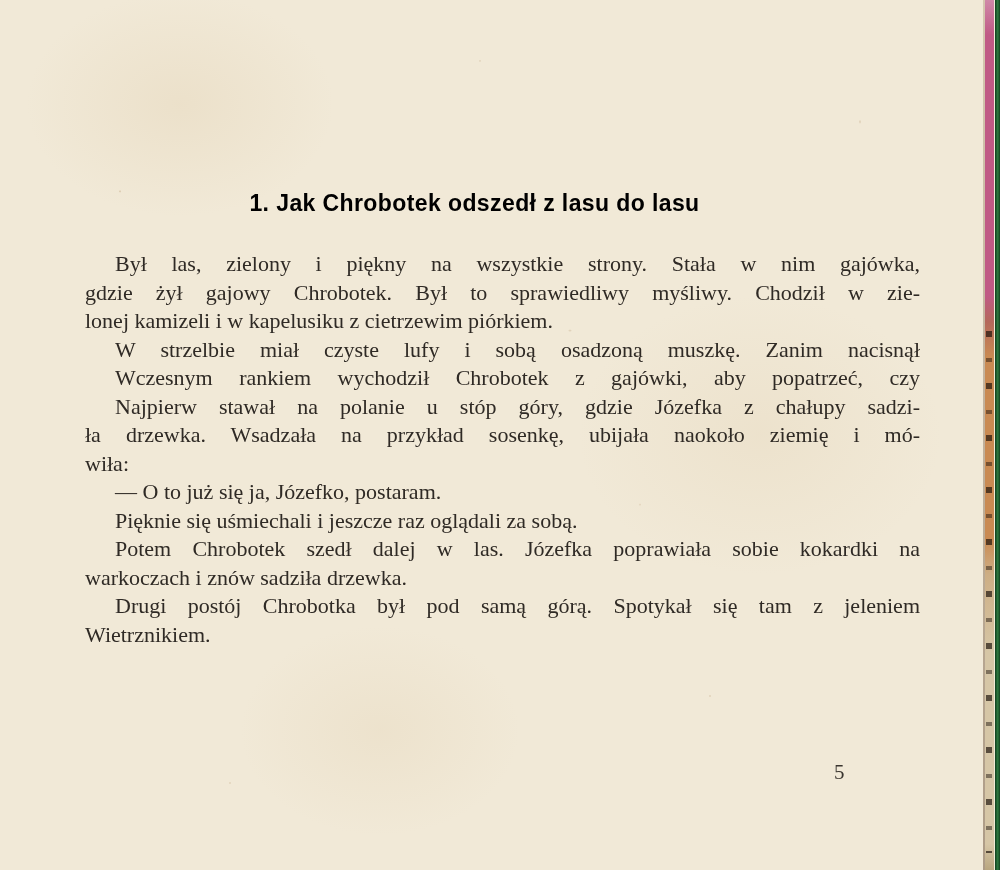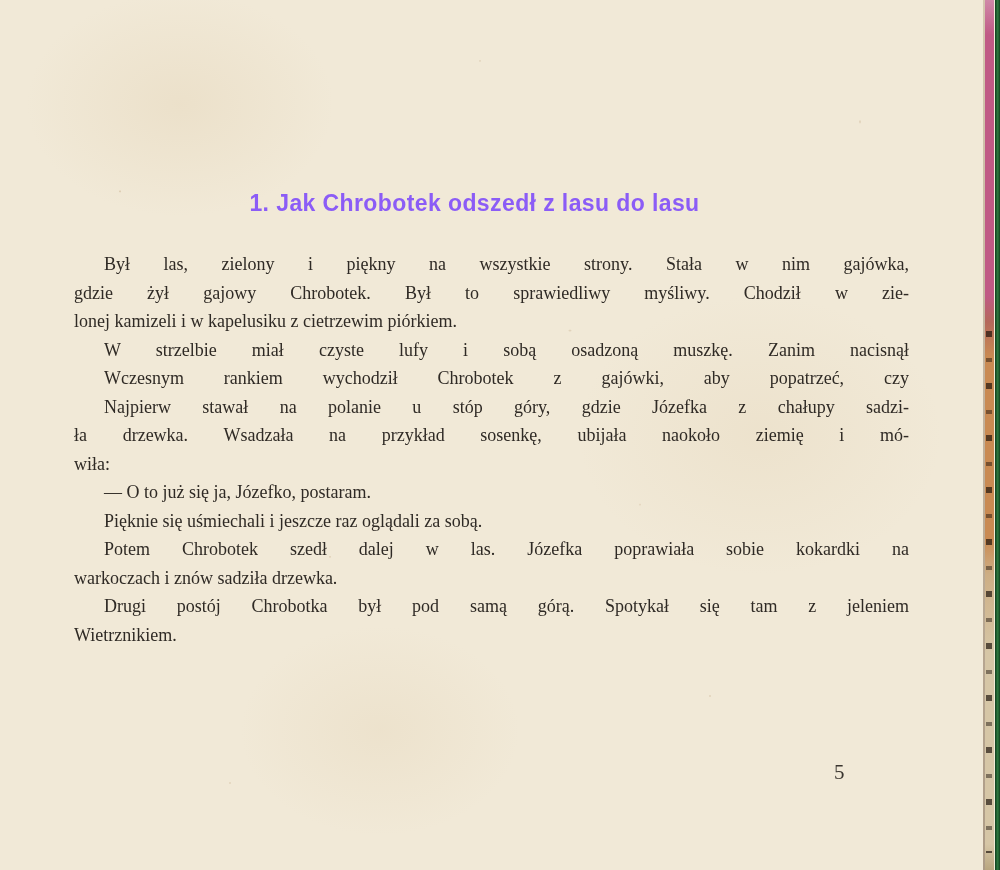--- a/index.html
+++ b/index.html
@@ -26,25 +26,25 @@
       radial-gradient(2px 2px at 64% 58%, rgba(160,120,70,.22), transparent 70%),
       radial-gradient(220px 160px at 18% 12%, rgba(214,190,150,.20), transparent 70%),
       radial-gradient(260px 200px at 76% 50%, rgba(214,190,150,.16), transparent 70%),
       radial-gradient(200px 150px at 38% 84%, rgba(214,190,150,.16), transparent 70%),
       var(--paper);
   }
   .title{
     position:absolute;top:190px;left:57px;width:835px;margin:0;
     font-family:"Liberation Sans", sans-serif;
     font-weight:bold;font-size:23px;letter-spacing:.4px;
-    text-align:center;color:#8b5cf6;
+    text-align:center;color:#000000;
   }
   .bodytext{
-    position:absolute;top:250px;left:74px;width:835px;
-    font-size:18px;line-height:28.5px;
+    position:absolute;top:250px;left:85px;width:835px;
+    font-size:22px;line-height:28.5px;
   }
   .ln{white-space:normal;}
   .jl{text-align:justify;text-align-last:justify;}
   .ind{text-indent:30px;}
   .pageno{
     position:absolute;top:760px;left:834px;
     font-size:21px;color:#3a352f;
   }
   
   .paper-edge-shadow{

